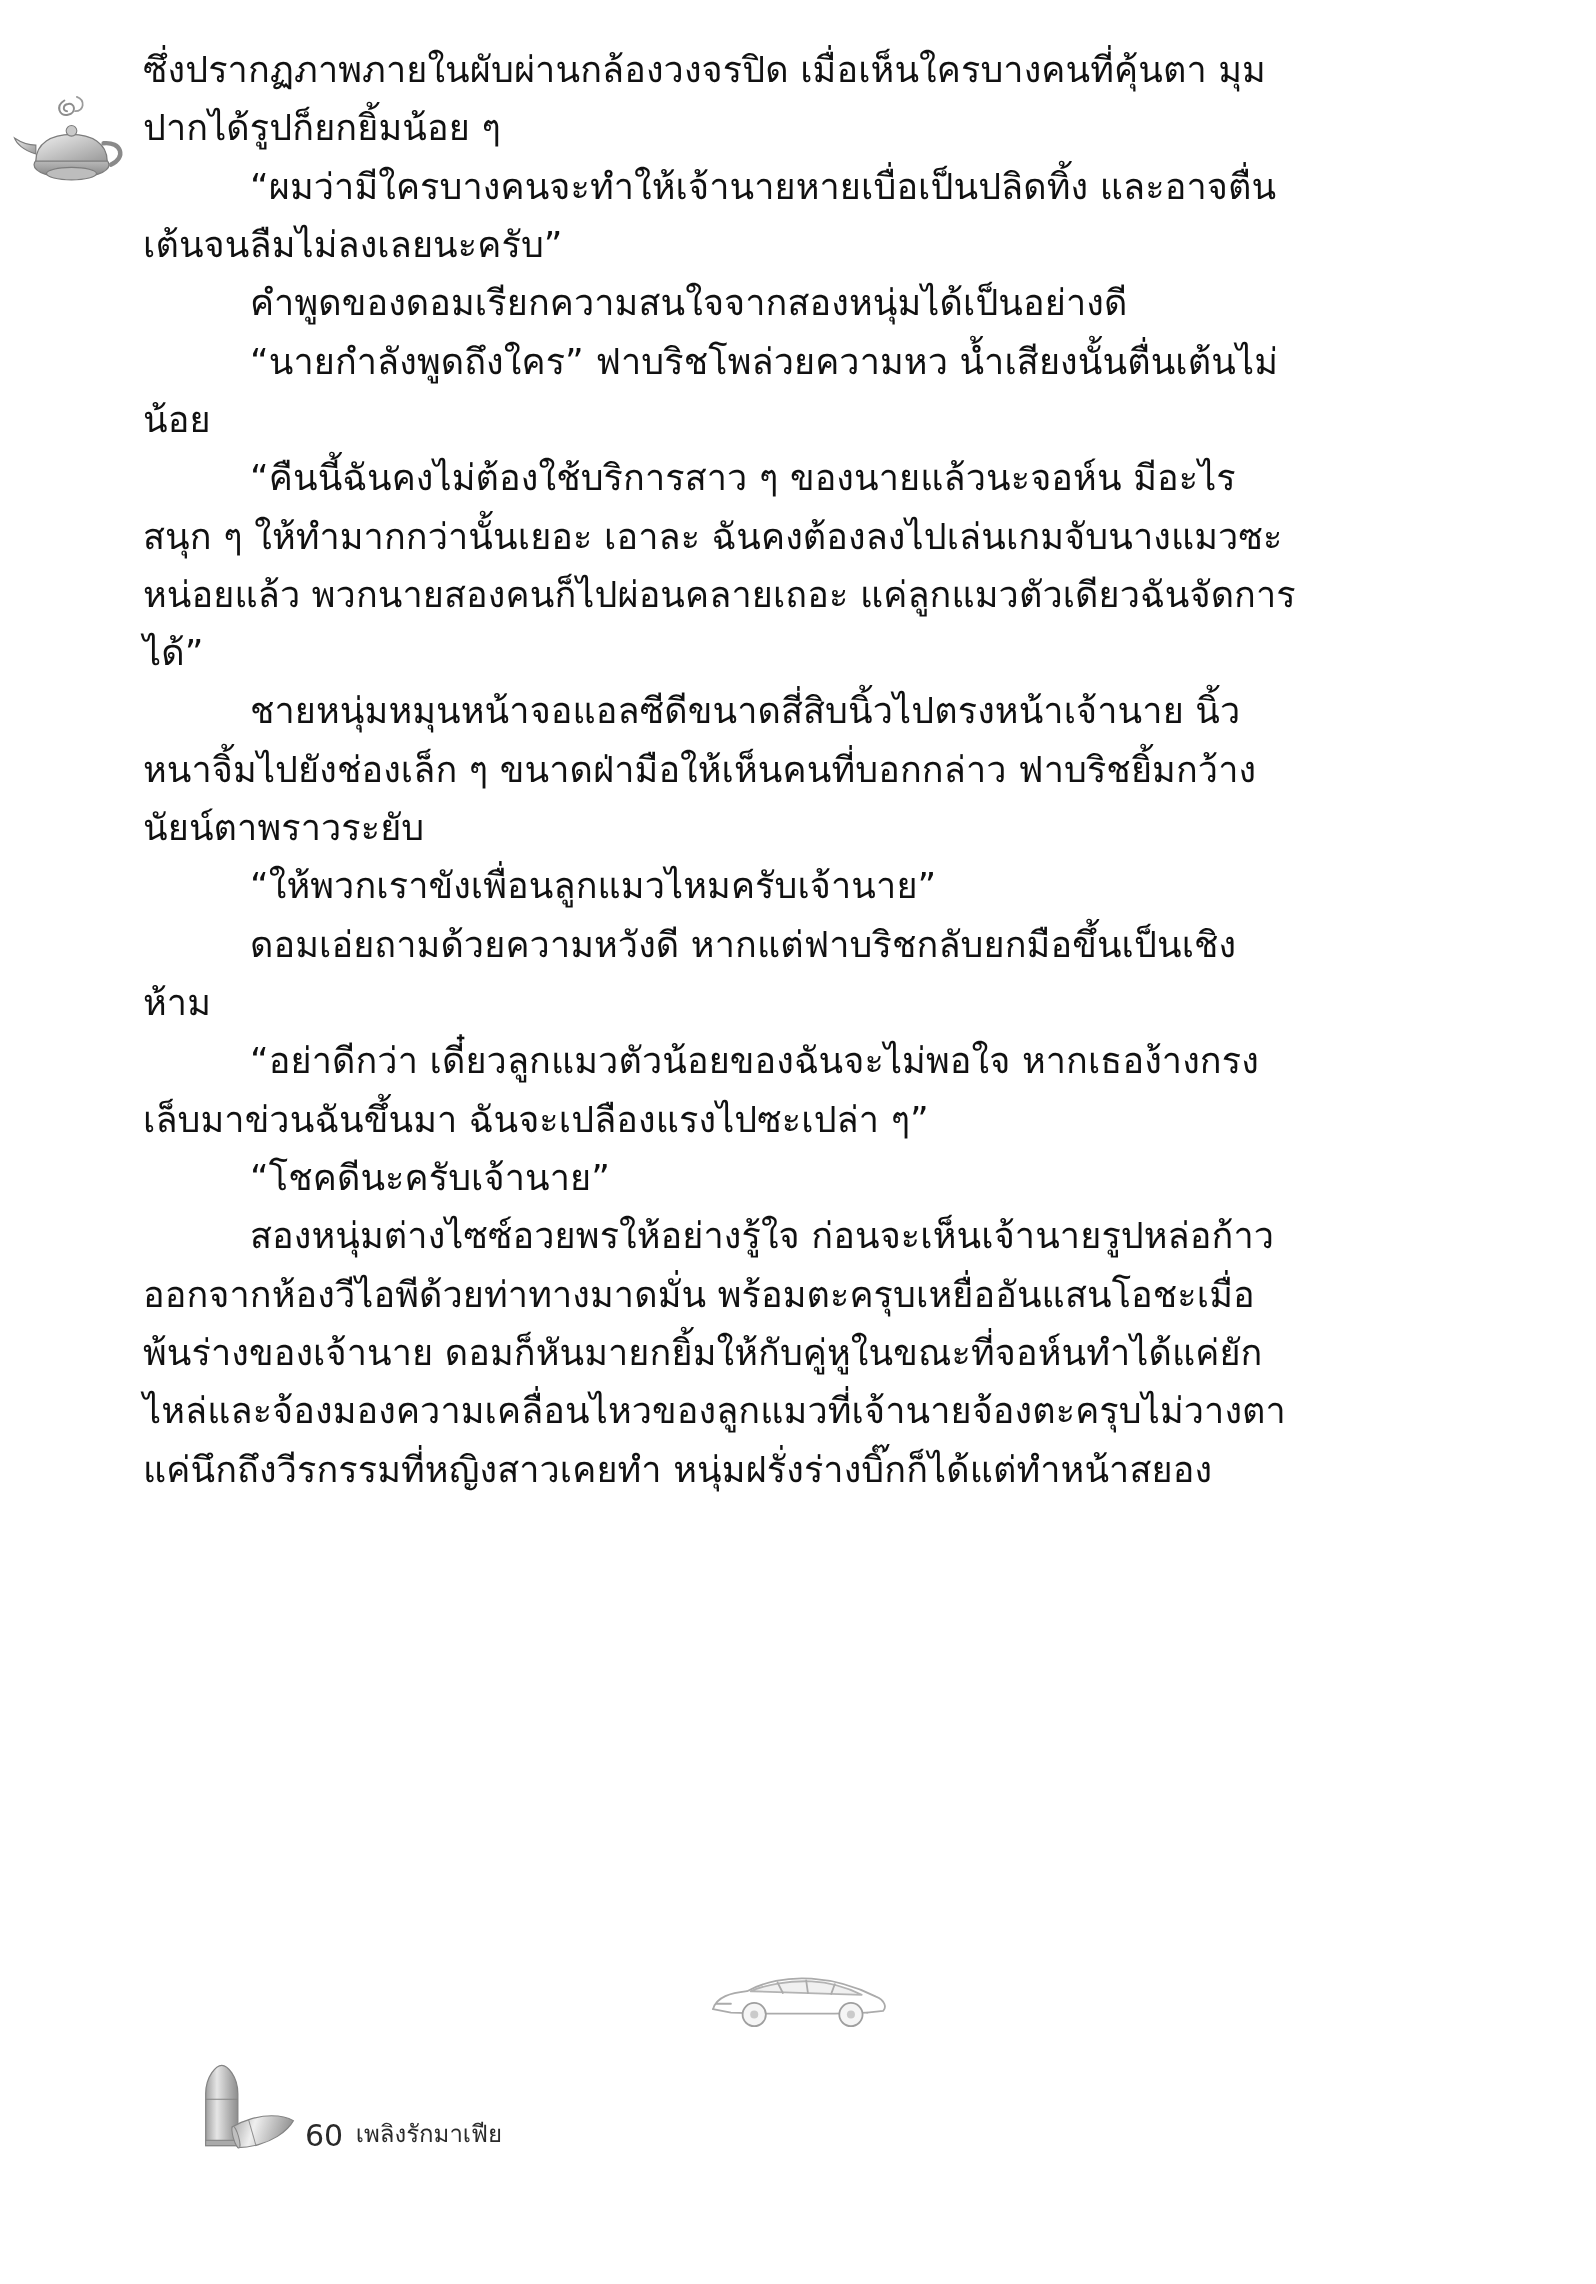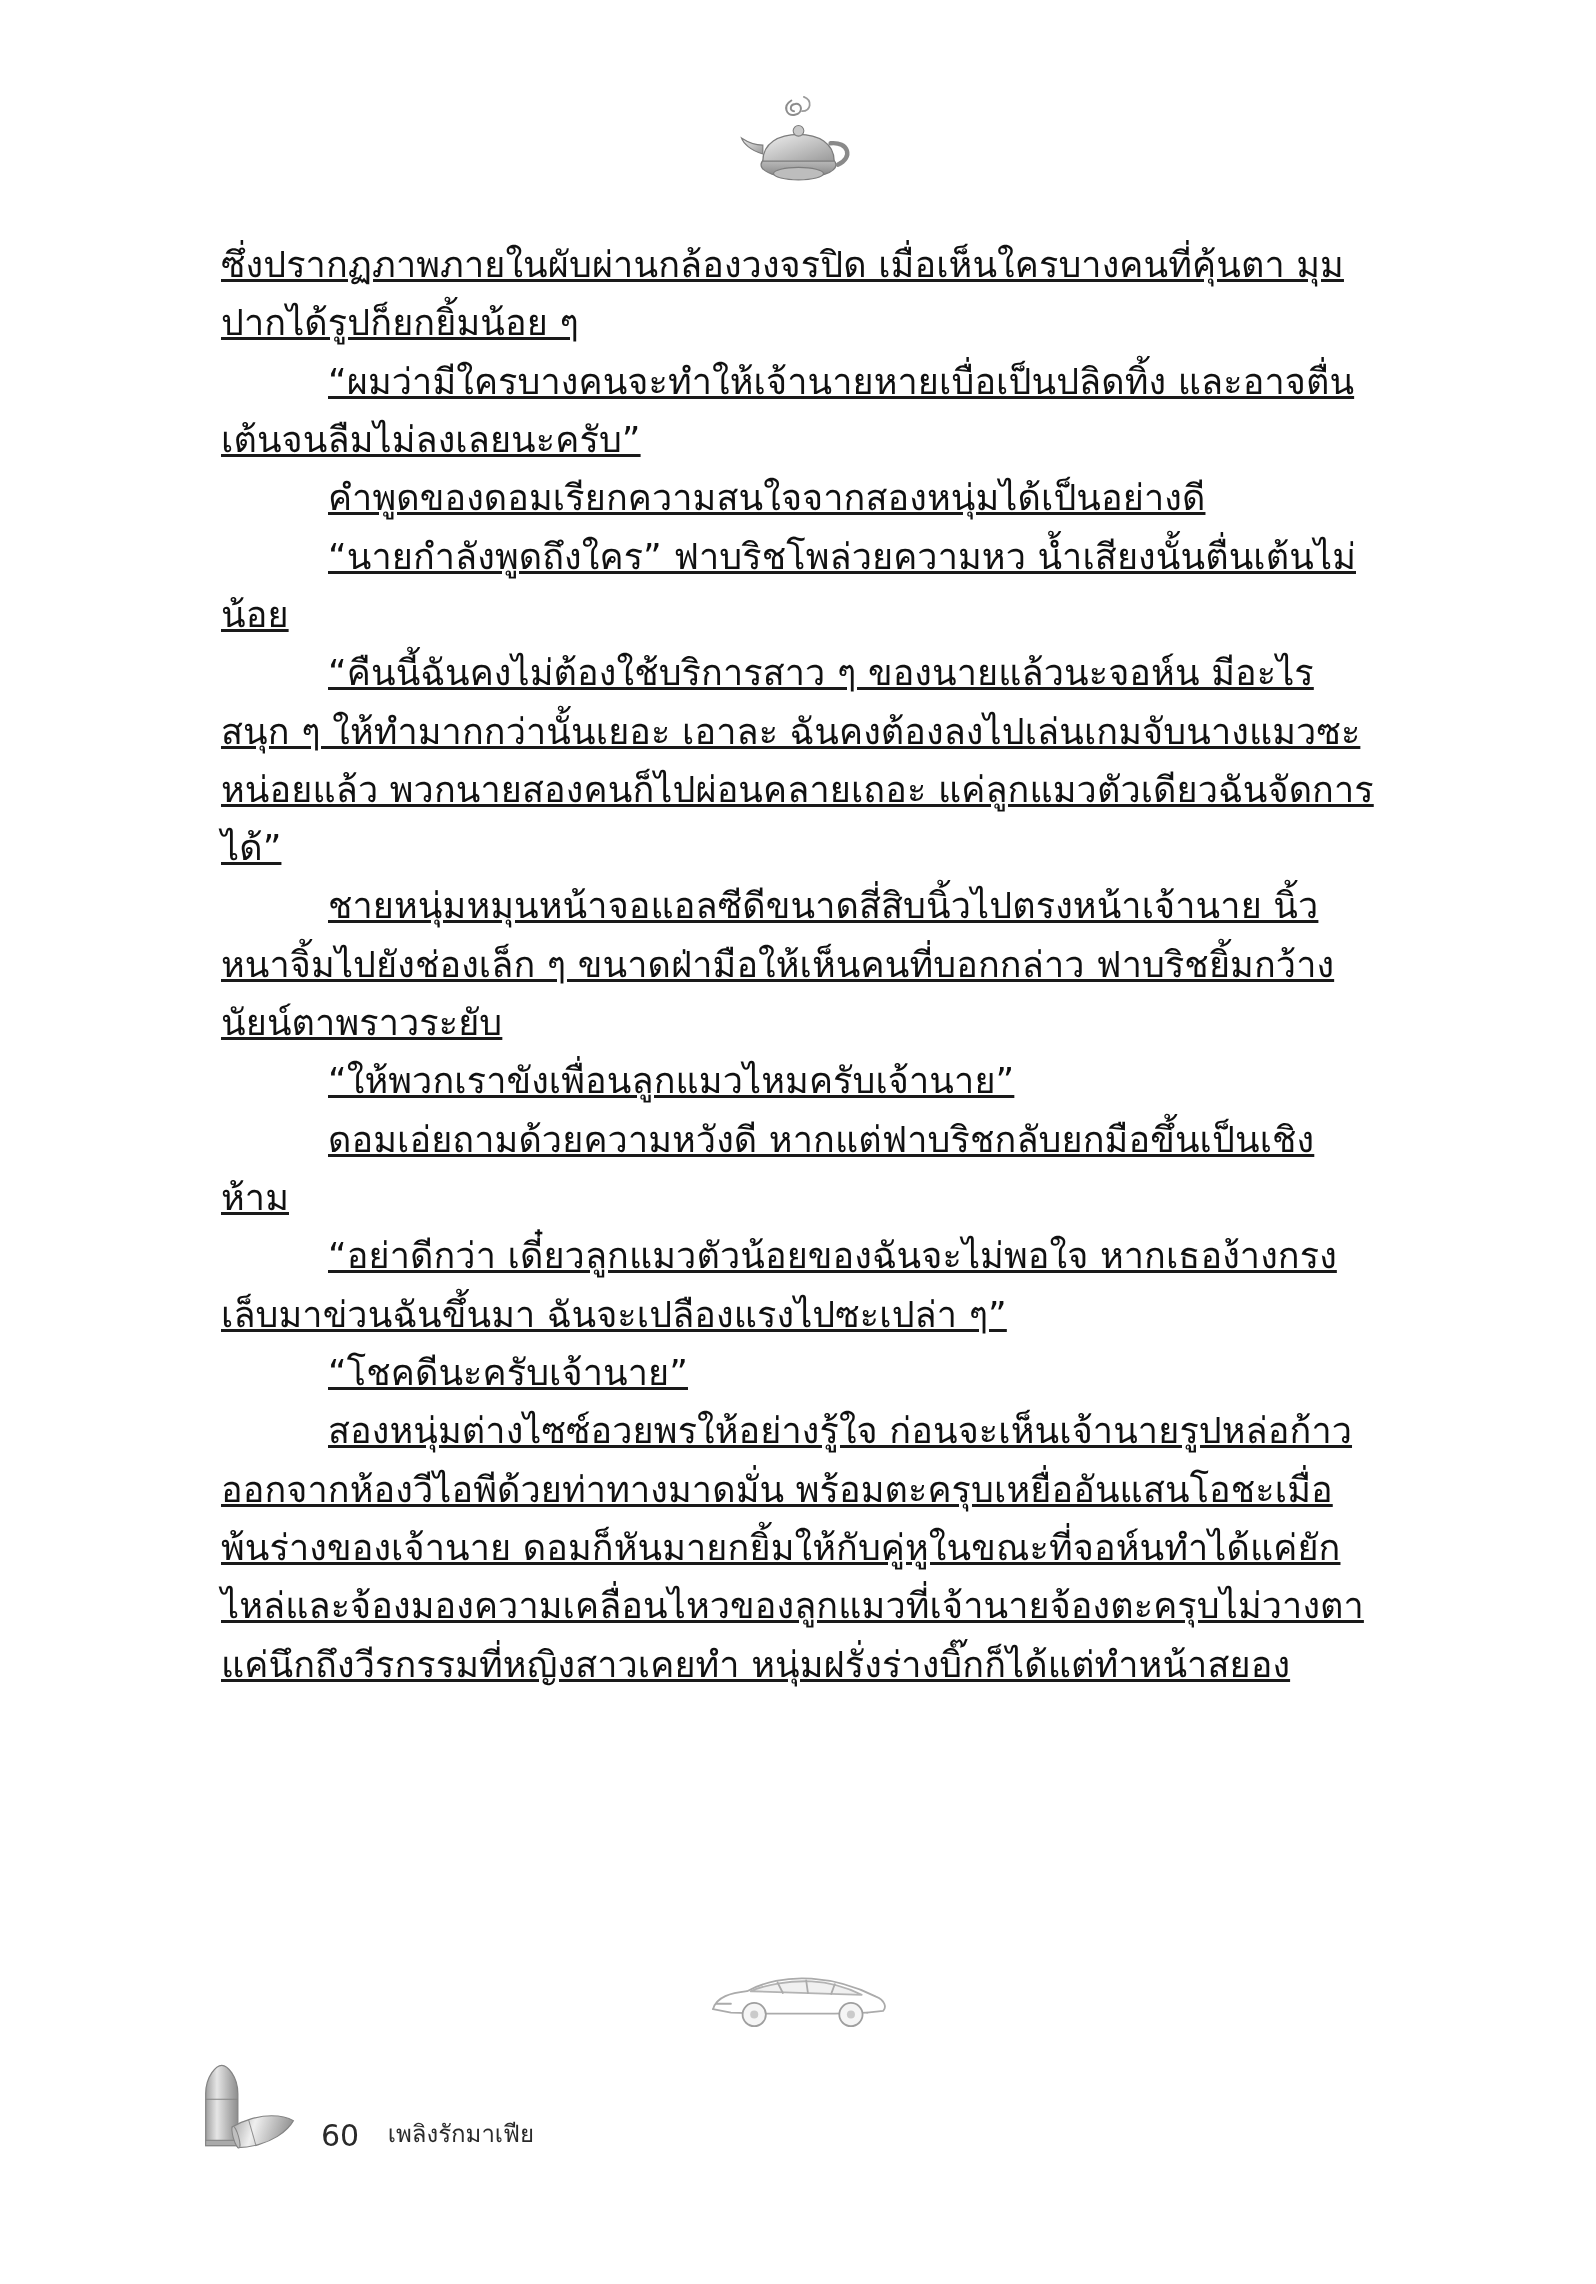--- a/index.html
+++ b/index.html
@@ -13,23 +13,21 @@
     position: relative;
     font-family: "DejaVu Sans", sans-serif;
     color: #1a1a1a;
     overflow: hidden;
   }
 
   .page {
     position: absolute;
     inset: 0;
     display: flex;
-    flex-direction: column;
-    align-items: center;
-    text-decoration: underline;
+    flex-direction: row;
   }
 
   
   .header-ornament {
     margin-top: 88px;
     width: 143px;
     height: 107px;
     display: flex;
     align-items: center;
     justify-content: center;
@@ -67,21 +65,21 @@
     opacity: 0.75;
   }
   .footer-car svg { display: block; }
 
   .footer-bar {
     position: absolute;
     left: 193px;
     top: 2051px;
     display: flex;
     align-items: flex-end;
-    gap: 16px;
+    gap: 0;
   }
   .footer-bullets {
     width: 112px;
     height: 125px;
     opacity: 0.85;
   }
   .footer-bullets svg { display: block; }
 
   .page-number {
     font-size: 30px;

